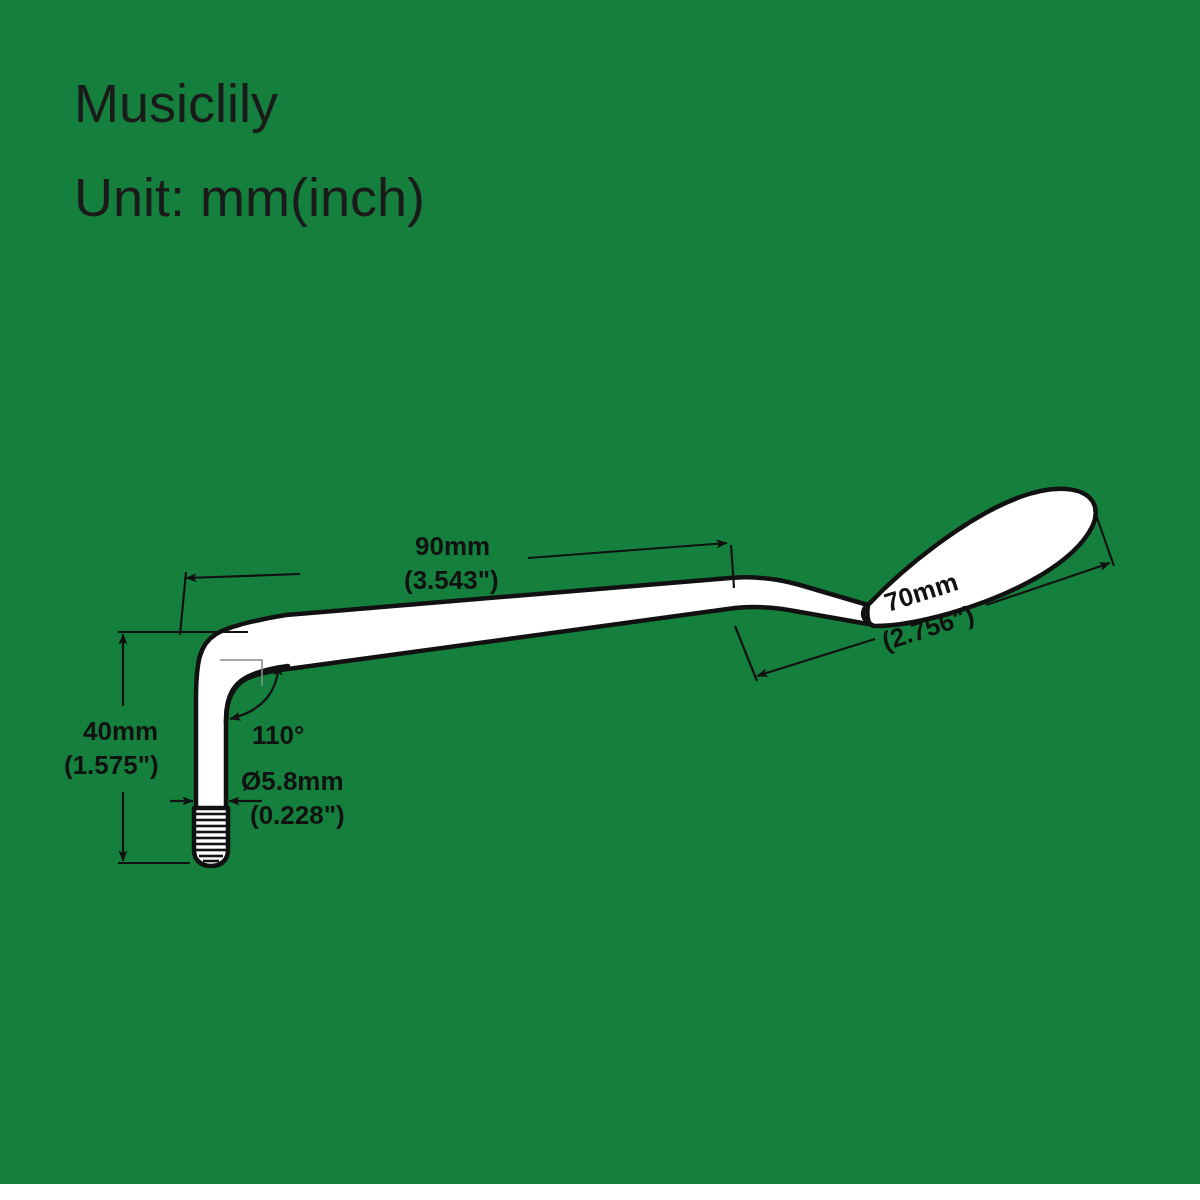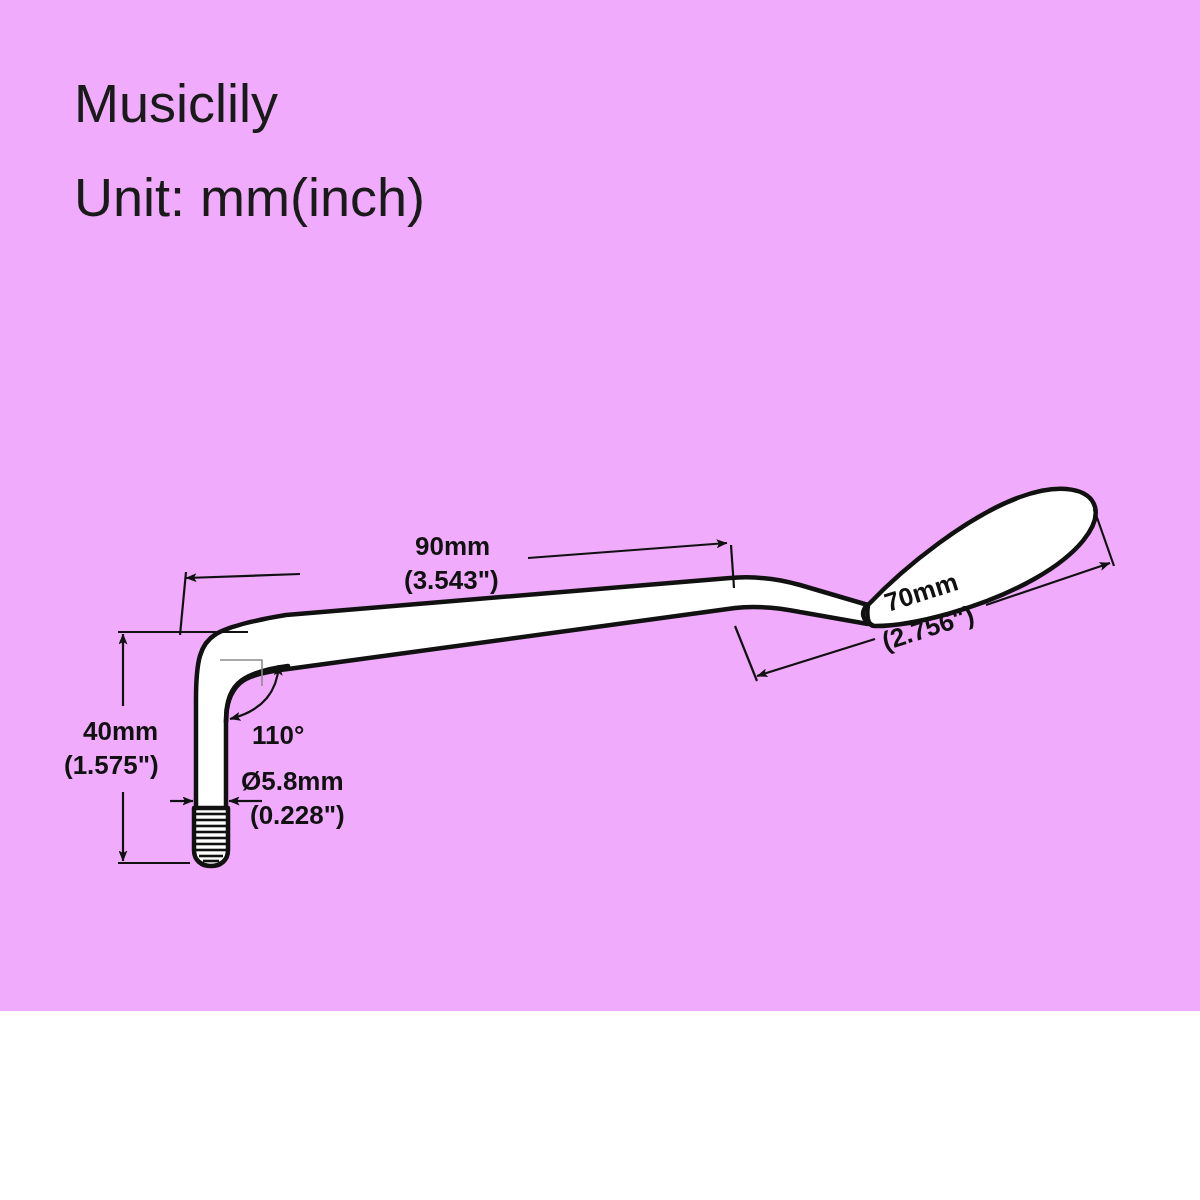--- a/index.html
+++ b/index.html
@@ -11,22 +11,22 @@
   body {
     width: 1200px;
     height: 1200px;
     font-family: "Liberation Sans", sans-serif;
     overflow: hidden;
     position: relative;
   }
   #drawing-root {
     position: relative;
     width: 1200px;
-    height: 1011px;
-    background: #f0abfc;
+    height: 1184px;
+    background: #15803d;
   }
   svg.sheet {
     position: absolute;
     top: 0;
     left: 0;
     width: 1200px;
     height: 1200px;
     display: block;
   }
   text {

